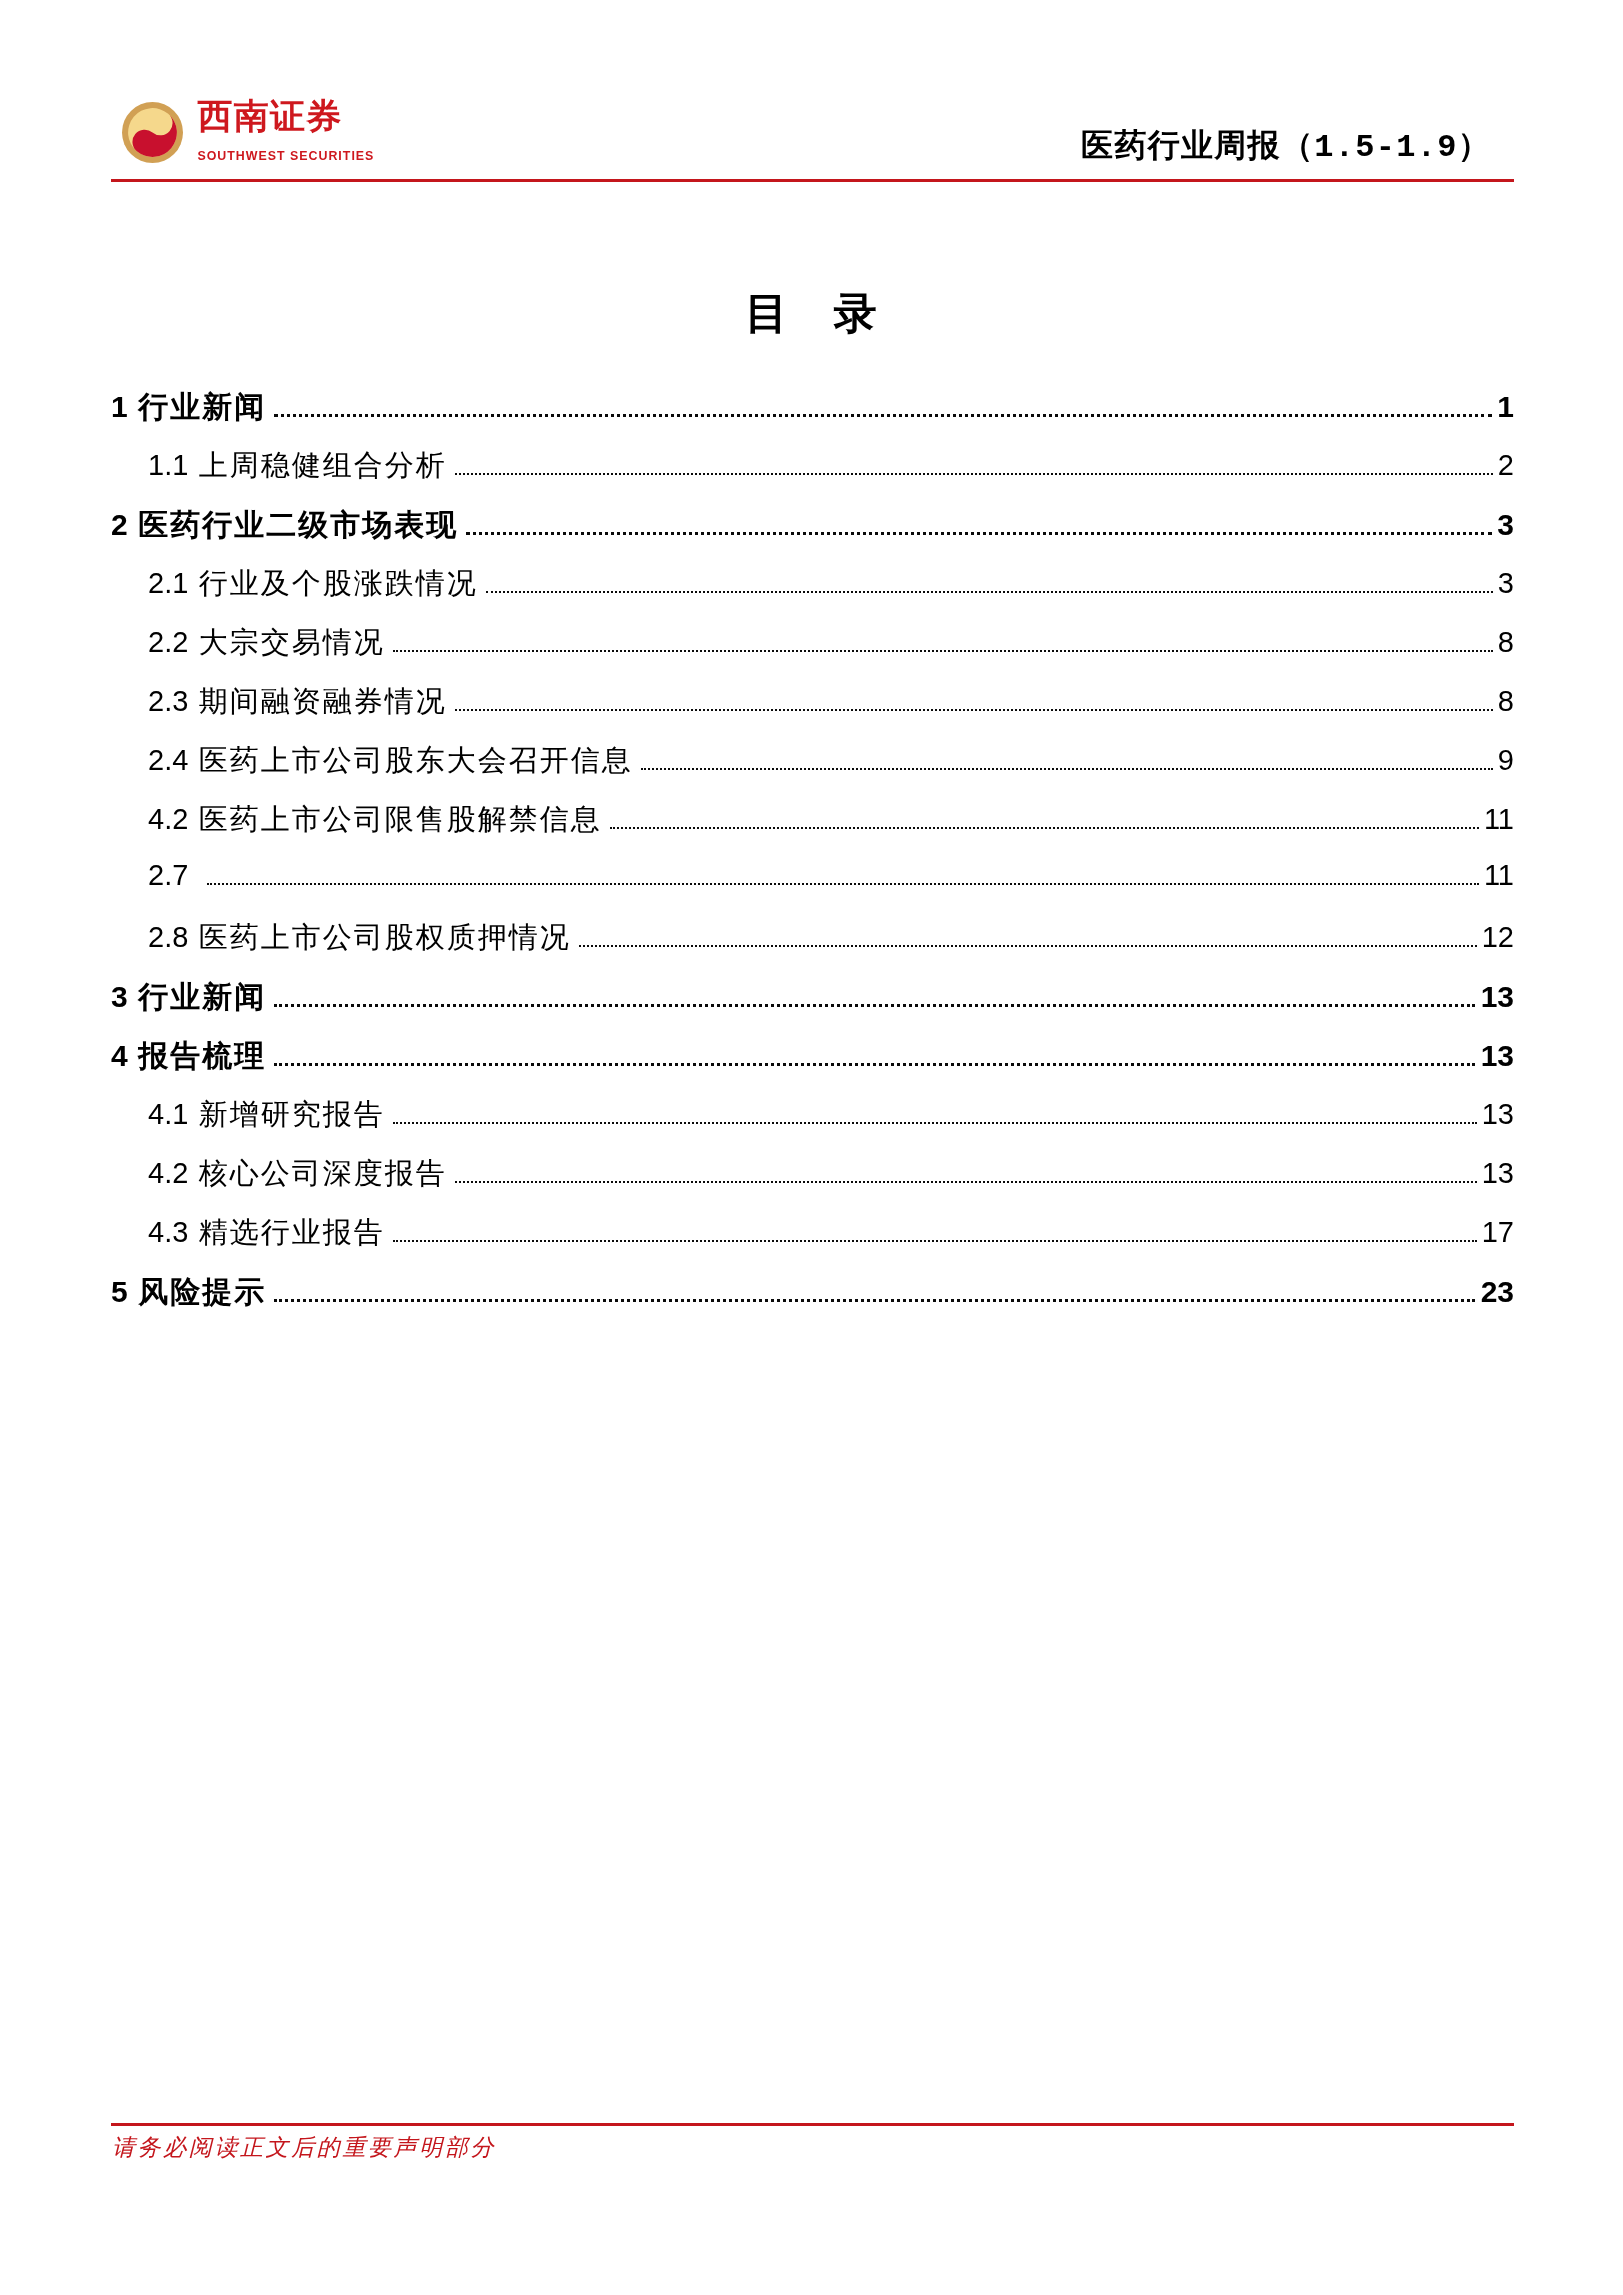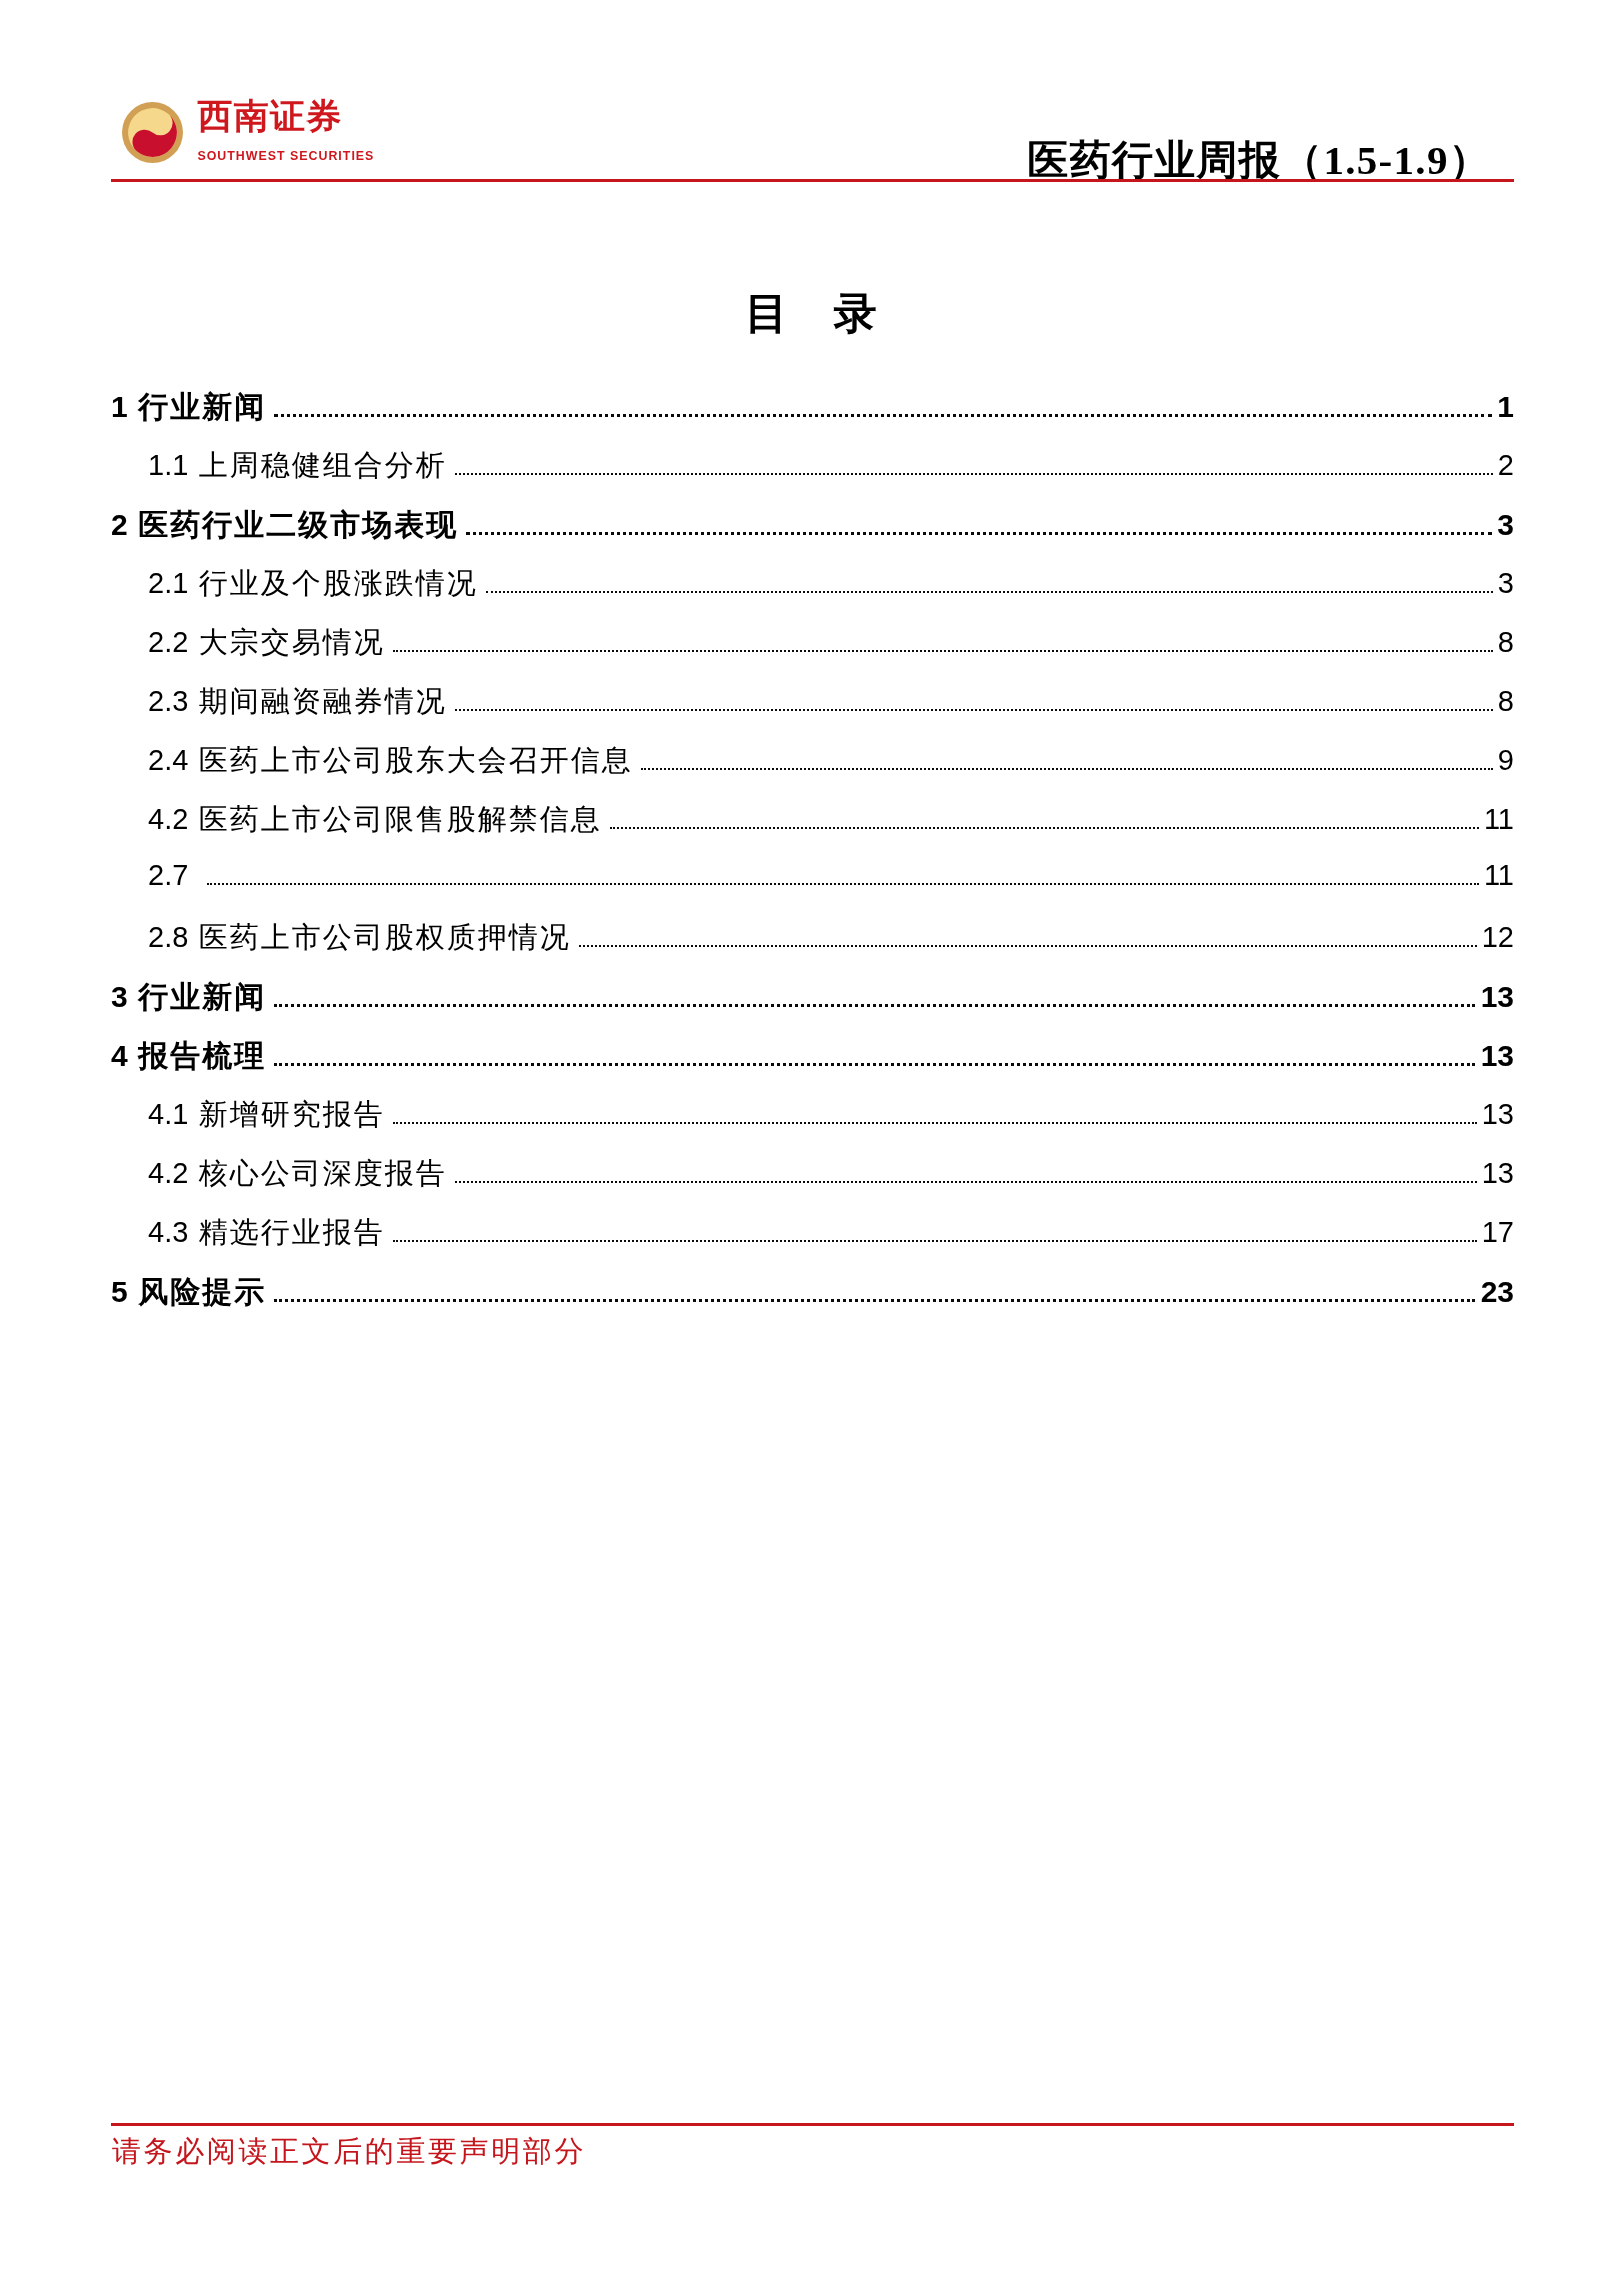--- a/index.html
+++ b/index.html
@@ -43,26 +43,27 @@
     font-family:"Liberation Sans",sans-serif;
     font-size:12.4px;
     font-weight:700;
     color:#CE181E;
     letter-spacing:1px;
     margin-top:13px;
     white-space:nowrap;
   }
   .header-title{
     position:absolute;
-    top:133px;
+    top:124px;
     right:132px;
-    font-size:41px;
+    font-size:32px;
     font-weight:700;
     letter-spacing:1.3px;
     white-space:nowrap;
+    font-family:Liberation Mono, monospace;
   }
   .header-rule{
     position:absolute;
     left:111px;
     top:179px;
     width:1403px;
     height:3.3px;
     background:var(--accent);
   }
 
@@ -119,21 +120,22 @@
     left:111px;
     top:2123px;
     width:1403px;
     height:3.3px;
     background:var(--accent);
   }
   .footer-text{
     position:absolute;
     left:112px;
     top:2132px;
-    font-size:29px;
+    font-size:23px;
+    font-style:italic;
     letter-spacing:2.6px;
     color:var(--accent);
     white-space:nowrap;
   }
 </style>
 </head>
 <body>
 
 <div class="page">
 

